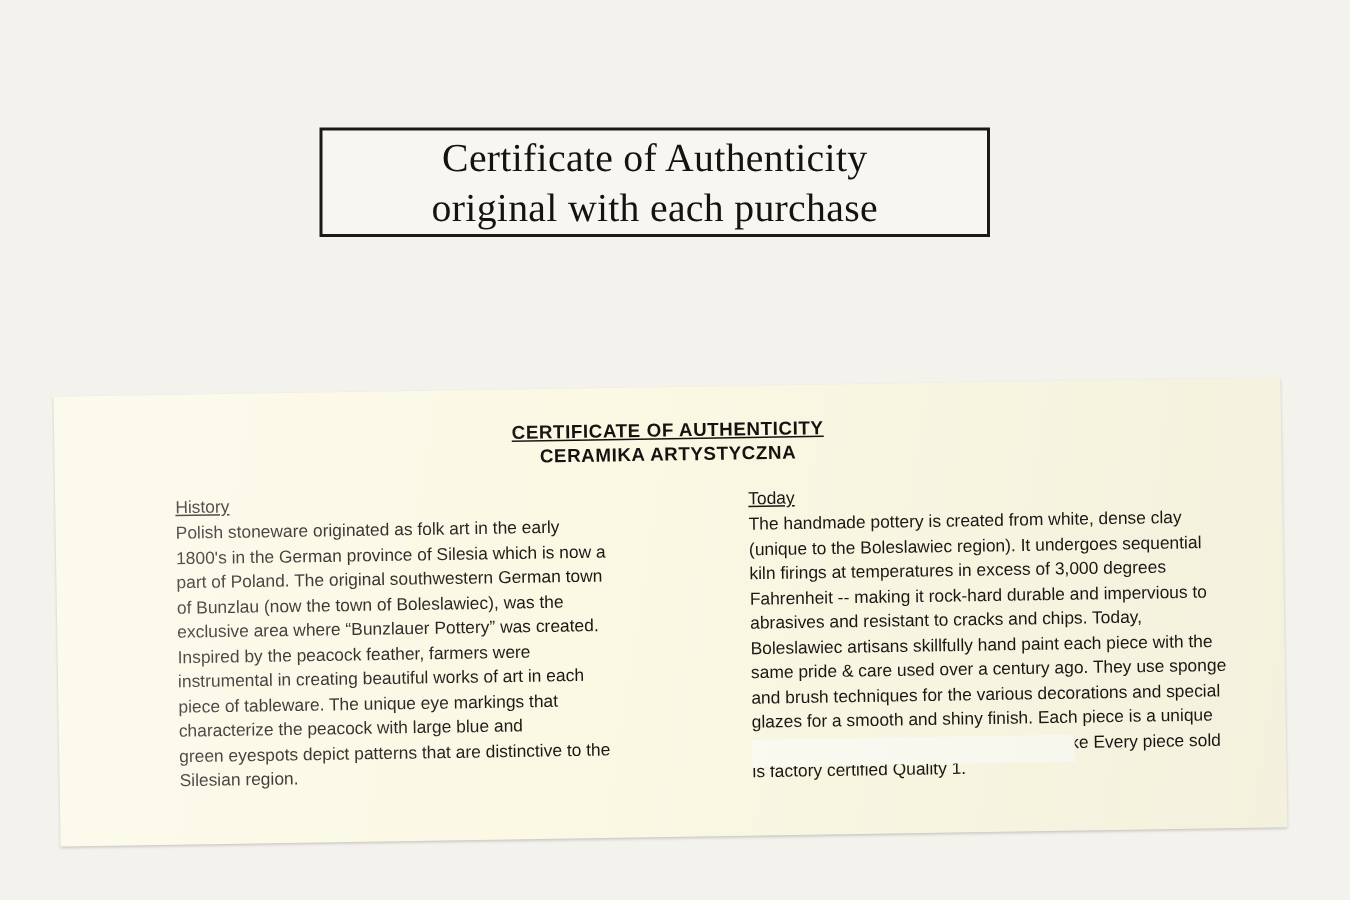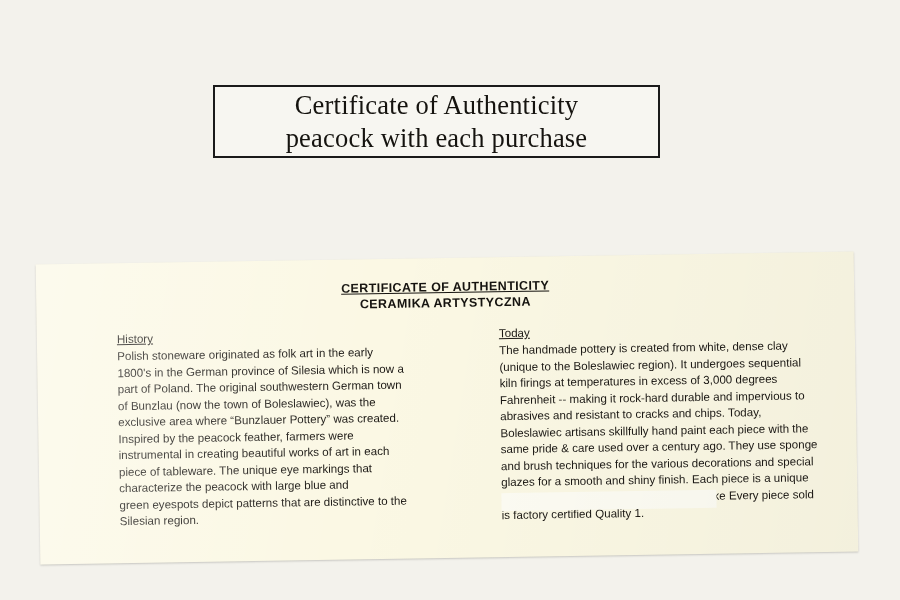--- a/index.html
+++ b/index.html
@@ -110,21 +110,21 @@
     width: 215px;
     height: 18px;
     background: #fdfcf3;
   }
 </style>
 </head>
 <body>
 
 <div id="heading-box">
   <div class="hline">Certificate of Authenticity</div>
-  <div class="hline">peacock with each purchase</div>
+  <div class="hline">original with each purchase</div>
 </div>
 
 <div id="certificate-card">
 
   <div id="card-title-block">
     <div class="title-main">CERTIFICATE OF AUTHENTICITY</div>
     <div class="title-sub">CERAMIKA ARTYSTYCZNA</div>
   </div>
 
   <div class="column" id="column-history">

